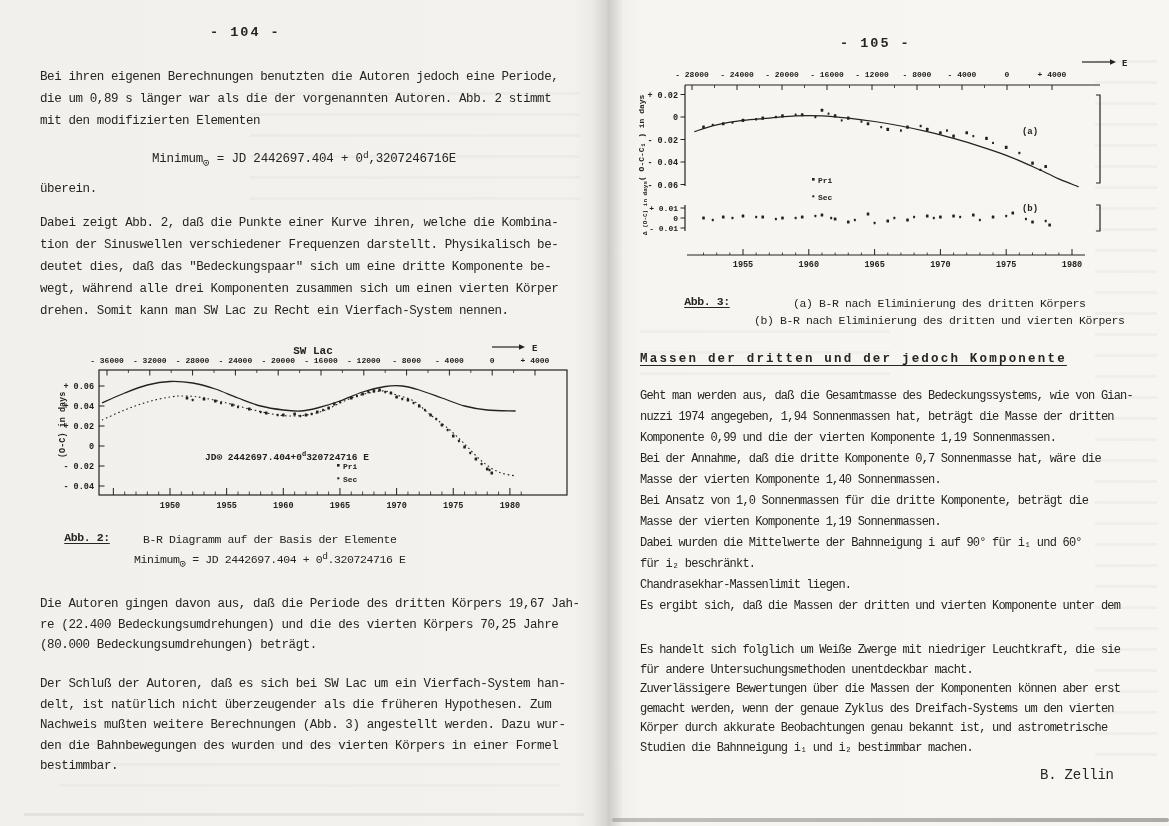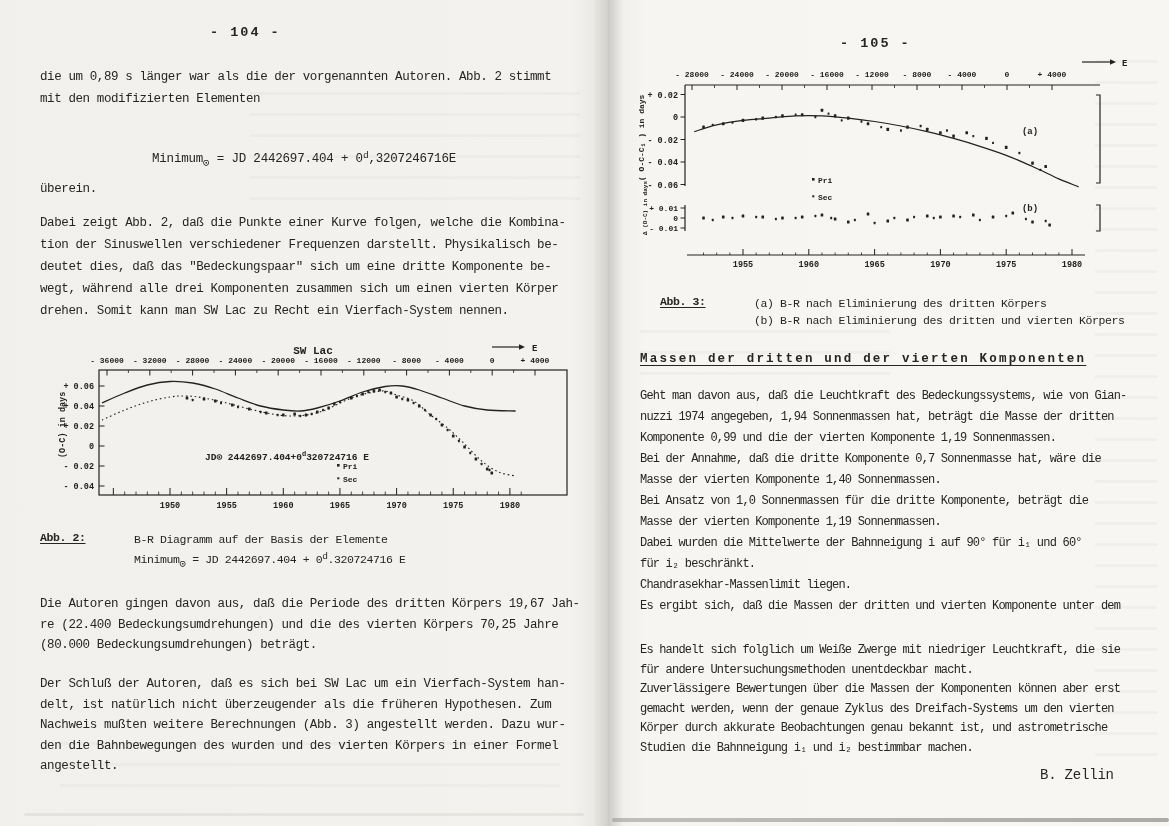--- a/index.html
+++ b/index.html
@@ -13,21 +13,21 @@
     background:linear-gradient(90deg,#f1f0ec 0%,#f3f2ee 49%,#e9e8e4 51%,#f6f5f1 55%,#f7f6f2 100%);}
   .abs{position:absolute;}
   .hdr{font-size:13.5px;font-weight:700;letter-spacing:2px;}
   .lp .tl,.lp.tl{font-size:12.5px;letter-spacing:-0.4px;line-height:22px;white-space:pre;}
   .lh20 .tl{line-height:20.5px;}
   .rp .tl,.rp.tl{font-size:12px;letter-spacing:-0.8px;line-height:21px;white-space:pre;}
   .lh195 .tl{line-height:19.5px;}
   .formula{font-size:12.5px;letter-spacing:-0.2px;white-space:pre;}
   .sub{font-size:11px;vertical-align:-4px;}
   .sup{font-size:9.5px;vertical-align:4px;}
-  .cap{display:flex;font-size:11.5px;letter-spacing:-0.4px;}
+  .cap{display:flex;font-size:11.5px;letter-spacing:-0.4px;text-align:center;}
   .cap .capLabel{width:94px;flex:none;font-weight:700;text-decoration:underline;text-underline-offset:2px;}
   .cap .tl{display:block;line-height:17px;white-space:pre;}
   .heading{font-size:12.5px;font-weight:700;letter-spacing:2.2px;text-decoration:underline;text-underline-offset:3px;white-space:pre;}
   .sig{font-size:14px;letter-spacing:-0.2px;}
   svg text{letter-spacing:0;font-family:"Liberation Mono","DejaVu Sans Mono",monospace;}
   .gutter{left:593px;top:0;width:30px;height:826px;
     background:linear-gradient(90deg,rgba(120,118,112,0) 0%,rgba(110,108,102,.18) 45%,rgba(90,88,84,.22) 52%,rgba(120,118,112,0) 100%);}
   .bleed{filter:blur(.7px);opacity:.9;
     background:repeating-linear-gradient(180deg,rgba(110,110,108,.055) 0 3px,rgba(0,0,0,0) 3px 21px);}
   .edgeBR{left:612px;top:818px;width:557px;height:4px;background:linear-gradient(90deg,#8a8a86,#5f5f5b);opacity:.5;border-radius:2px;}
@@ -42,30 +42,31 @@
   <div class="abs bleed" style="left:60px;top:742px;width:500px;height:46px;"></div>
   <div class="abs bleed" style="left:1095px;top:60px;width:62px;height:700px;"></div>
   <div class="abs bleed" style="left:640px;top:330px;width:250px;height:60px;"></div>
   <div class="abs gutter"></div>
   <div class="abs edgeBR"></div>
   <div class="abs edgeBL"></div>
 
   <div class="abs hdr" style="left:210px;top:25px;">- 104 -</div>
 
   <div class="abs lp" style="left:40px;top:66px;">
+      <div class="tl">Bei ihren eigenen Berechnungen benutzten die Autoren jedoch eine Periode,</div>
       <div class="tl">die um 0,89 s länger war als die der vorgenannten Autoren. Abb. 2 stimmt</div>
       <div class="tl">mit den modifizierten Elementen</div>
     </div>
 
   <div class="abs formula" style="left:152px;top:150px;"><span>Minimum</span><span class="sub">⊙</span><span> = JD 2442697.404 + 0</span><span class="sup">d</span><span>,3207246716E</span></div>
 
   <div class="abs lp tl" style="left:40px;top:178px;">überein.</div>
 
   <div class="abs lp" style="left:40px;top:212px;">
-      <div class="tl">Dabei zeigt Abb. 2, daß die Punkte einer Kurve folgen, welche die Kombina-</div>
+      <div class="tl">Dabei zeigt Abb. 2, daß die Punkte einer Kurve ihren, welche die Kombina-</div>
       <div class="tl">tion der Sinuswellen verschiedener Frequenzen darstellt. Physikalisch be-</div>
       <div class="tl">deutet dies, daß das "Bedeckungspaar" sich um eine dritte Komponente be-</div>
       <div class="tl">wegt, während alle drei Komponenten zusammen sich um einen vierten Körper</div>
       <div class="tl">drehen. Somit kann man SW Lac zu Recht ein Vierfach-System nennen.</div>
     </div>
 
   <svg class="abs" id="svg-abb2" style="left:55px;top:336px;" width="515" height="186" viewBox="0 0 515 186" fill="#23221f">
       <rect x="44" y="34" width="468" height="125" fill="none" stroke="#23221f" stroke-width="1.2"></rect>
       <text x="258" y="18" font-size="11" text-anchor="middle" font-weight="700" letter-spacing="2px">SW Lac</text>
       <line x1="437" y1="11" x2="468" y2="11" stroke="#23221f" stroke-width="1.2"></line>
@@ -241,21 +242,21 @@
       <div class="tl">Die Autoren gingen davon aus, daß die Periode des dritten Körpers 19,67 Jah-</div>
       <div class="tl">re (22.400 Bedeckungsumdrehungen) und die des vierten Körpers 70,25 Jahre</div>
       <div class="tl">(80.000 Bedeckungsumdrehungen) beträgt.</div>
     </div>
 
   <div class="abs lp lh20" style="left:40px;top:674px;">
       <div class="tl">Der Schluß der Autoren, daß es sich bei SW Lac um ein Vierfach-System han-</div>
       <div class="tl">delt, ist natürlich nicht überzeugender als die früheren Hypothesen. Zum</div>
       <div class="tl">Nachweis mußten weitere Berechnungen (Abb. 3) angestellt werden. Dazu wur-</div>
       <div class="tl">den die Bahnbewegungen des wurden und des vierten Körpers in einer Formel</div>
-      <div class="tl">angestellt.</div>
+      <div class="tl">bestimmbar.</div>
     </div>
 
   <div class="abs hdr" style="left:840px;top:36px;">- 105 -</div>
 
   <svg class="abs" id="svg-abb3" style="left:630px;top:55px;" width="525" height="232" viewBox="0 0 525 232" fill="#23221f">
       <line x1="55" y1="30" x2="470" y2="30" stroke="#23221f" stroke-width="1.2"></line>
       <line x1="452" y1="7" x2="484" y2="7" stroke="#23221f" stroke-width="1.2"></line>
       <path d="M486,7 l-6,-2.8 v5.6 z" fill="#23221f"></path>
       <text x="492" y="10.5" font-size="9" text-anchor="start" font-weight="700">E</text>
       <g>
@@ -440,24 +441,24 @@
     </svg>
 
   <div class="abs cap" style="left:660px;top:295px;width:480px;">
     <span class="capLabel">Abb. 3:</span>
     <span class="capBody">
         <div class="tl">(a) B-R nach Eliminierung des dritten Körpers</div>
         <div class="tl">(b) B-R nach Eliminierung des dritten und vierten Körpers</div>
       </span>
   </div>
 
-  <div class="abs heading" style="left:640px;top:352px;">Massen der dritten und der vierten Komponenten</div>
+  <div class="abs heading" style="left:640px;top:352px;">Massen der dritten und der jedoch Komponente</div>
 
   <div class="abs rp" style="left:640px;top:386px;">
-      <div class="tl">Geht man davon aus, daß die Leuchtkraft des Bedeckungssystems, wie von Gian-</div>
+      <div class="tl">Geht man werden aus, daß die Gesamtmasse des Bedeckungssystems, wie von Gian-</div>
       <div class="tl">nuzzi 1974 angegeben, 1,94 Sonnenmassen hat, beträgt die Masse der dritten</div>
       <div class="tl">Komponente 0,99 und die der vierten Komponente 1,19 Sonnenmassen.</div>
       <div class="tl">Bei der Annahme, daß die dritte Komponente 0,7 Sonnenmasse hat, wäre die</div>
       <div class="tl">Masse der vierten Komponente 1,40 Sonnenmassen.</div>
       <div class="tl">Bei Ansatz von 1,0 Sonnenmassen für die dritte Komponente, beträgt die</div>
       <div class="tl">Masse der vierten Komponente 1,19 Sonnenmassen.</div>
       <div class="tl">Dabei wurden die Mittelwerte der Bahnneigung i auf 90° für i₁ und 60°</div>
       <div class="tl">für i₂ beschränkt.</div>
       <div class="tl">Chandrasekhar-Massenlimit liegen.</div>
       <div class="tl">Es ergibt sich, daß die Massen der dritten und vierten Komponente unter dem</div>

